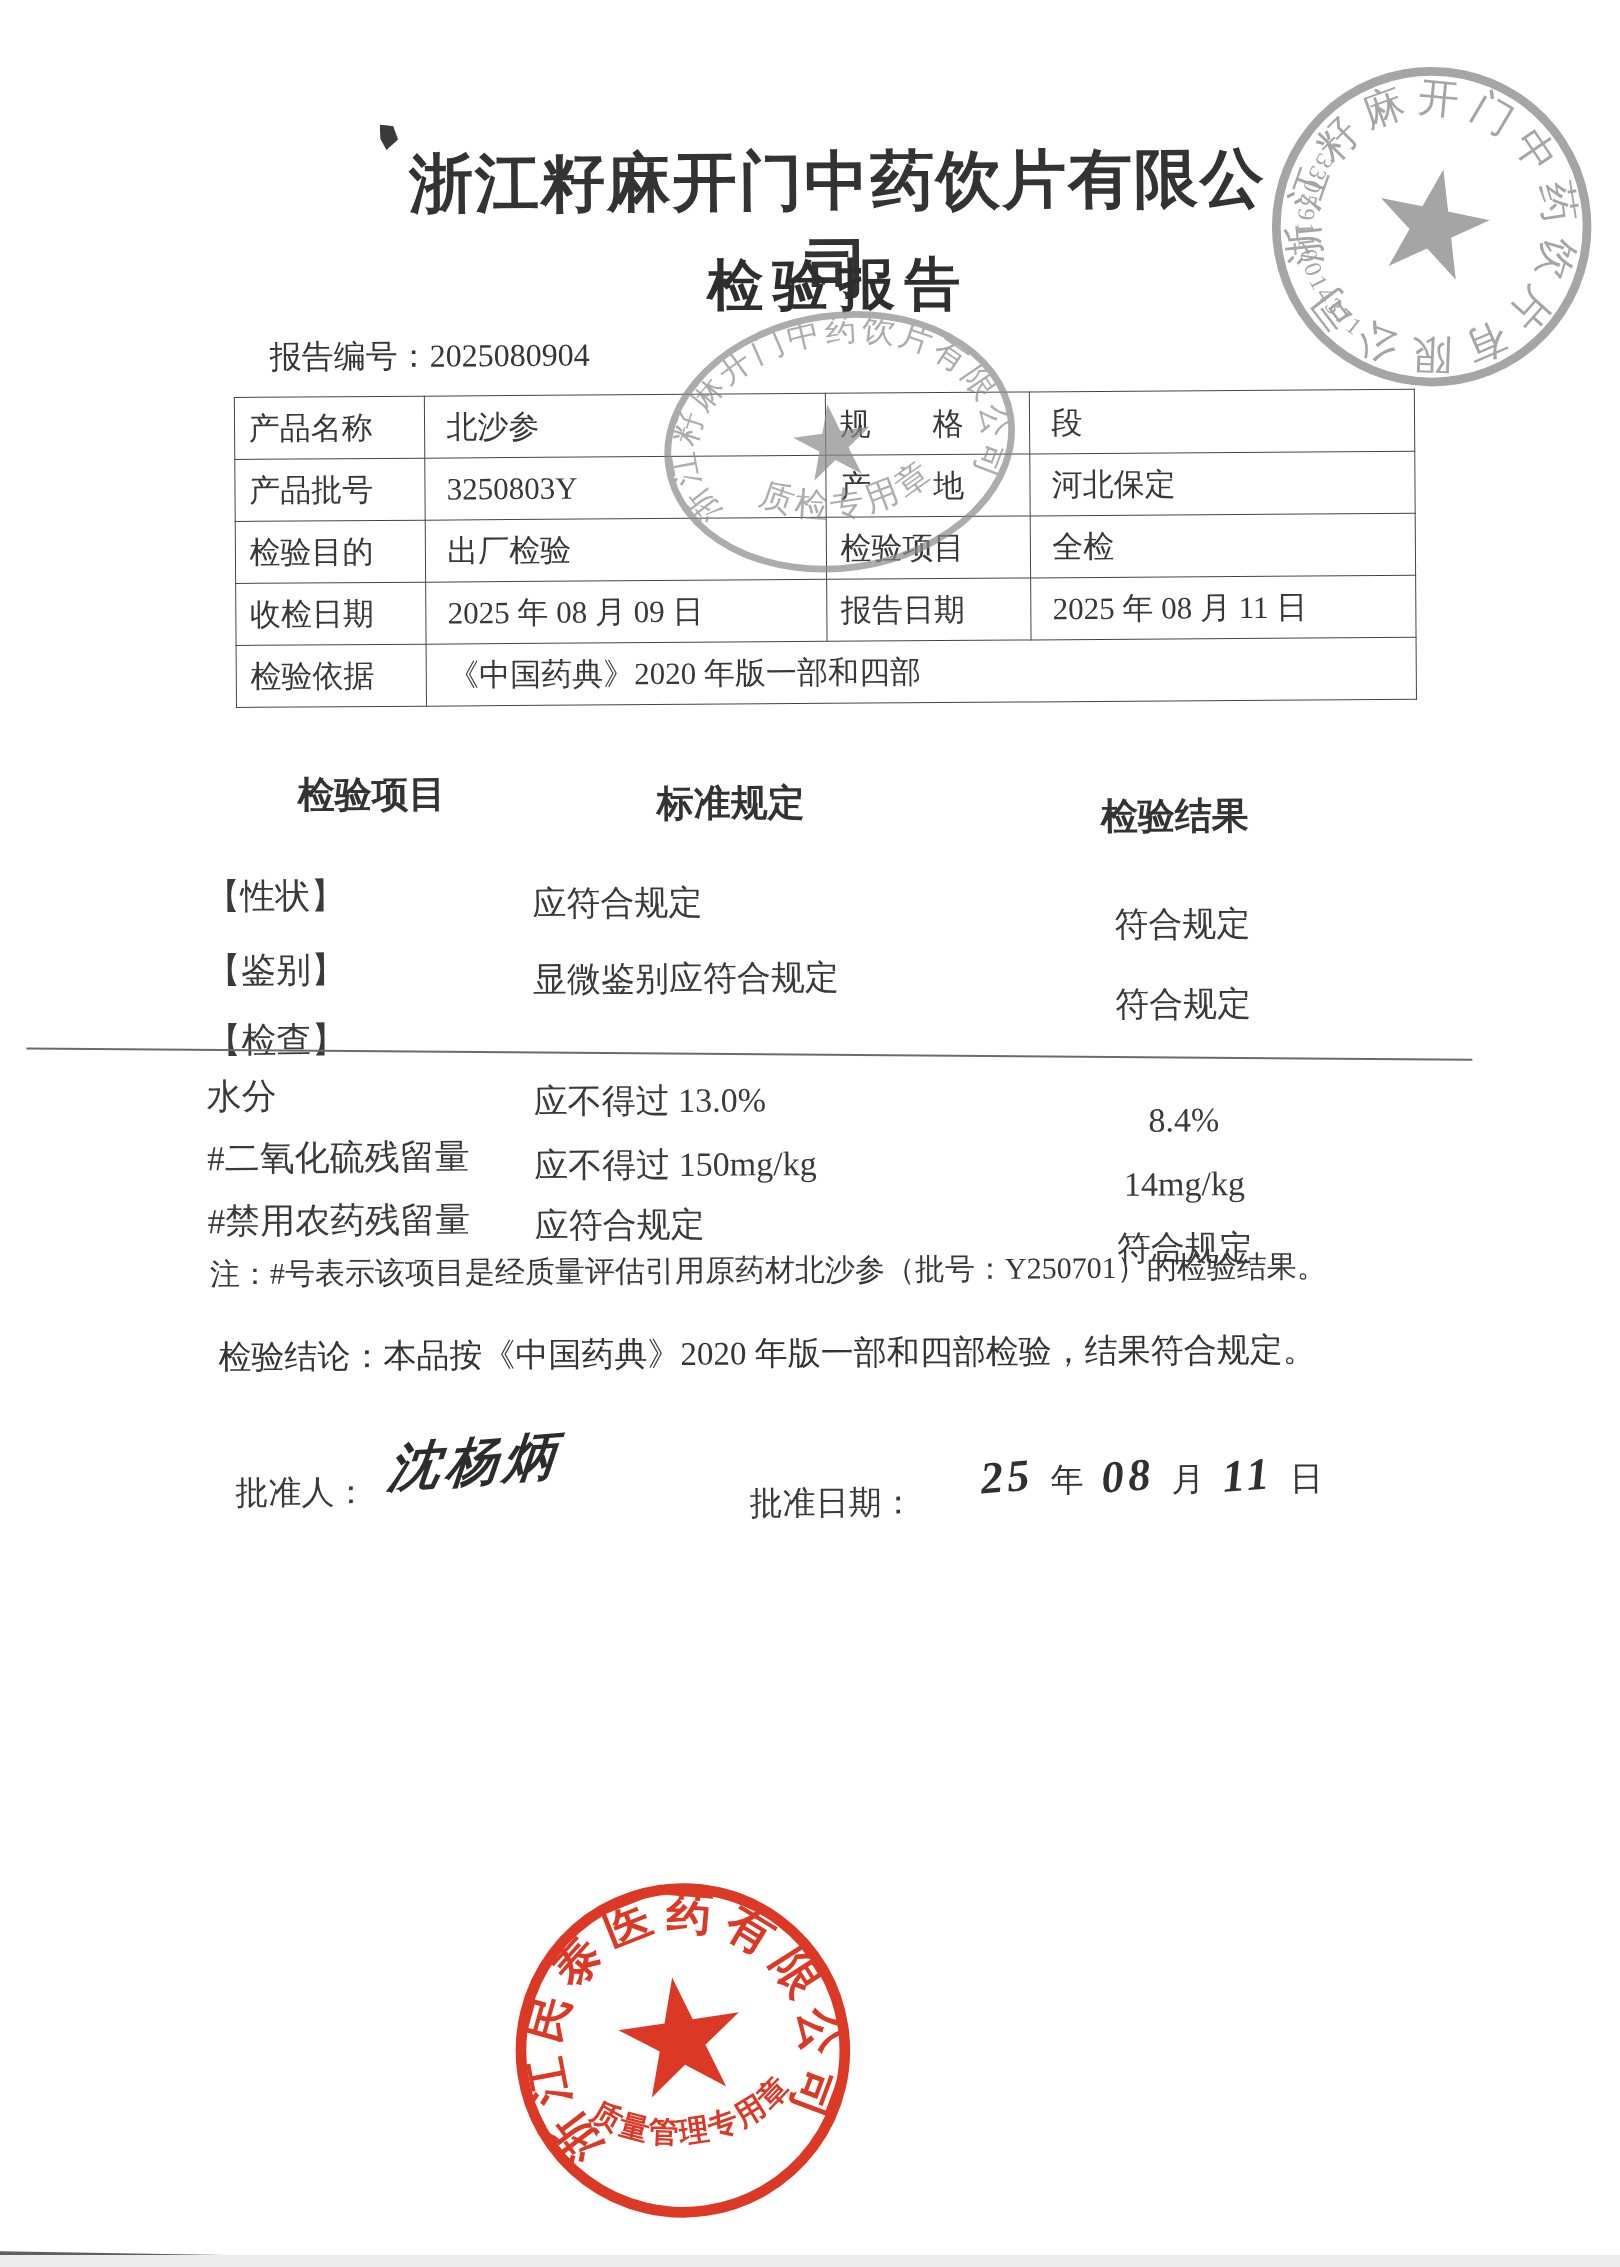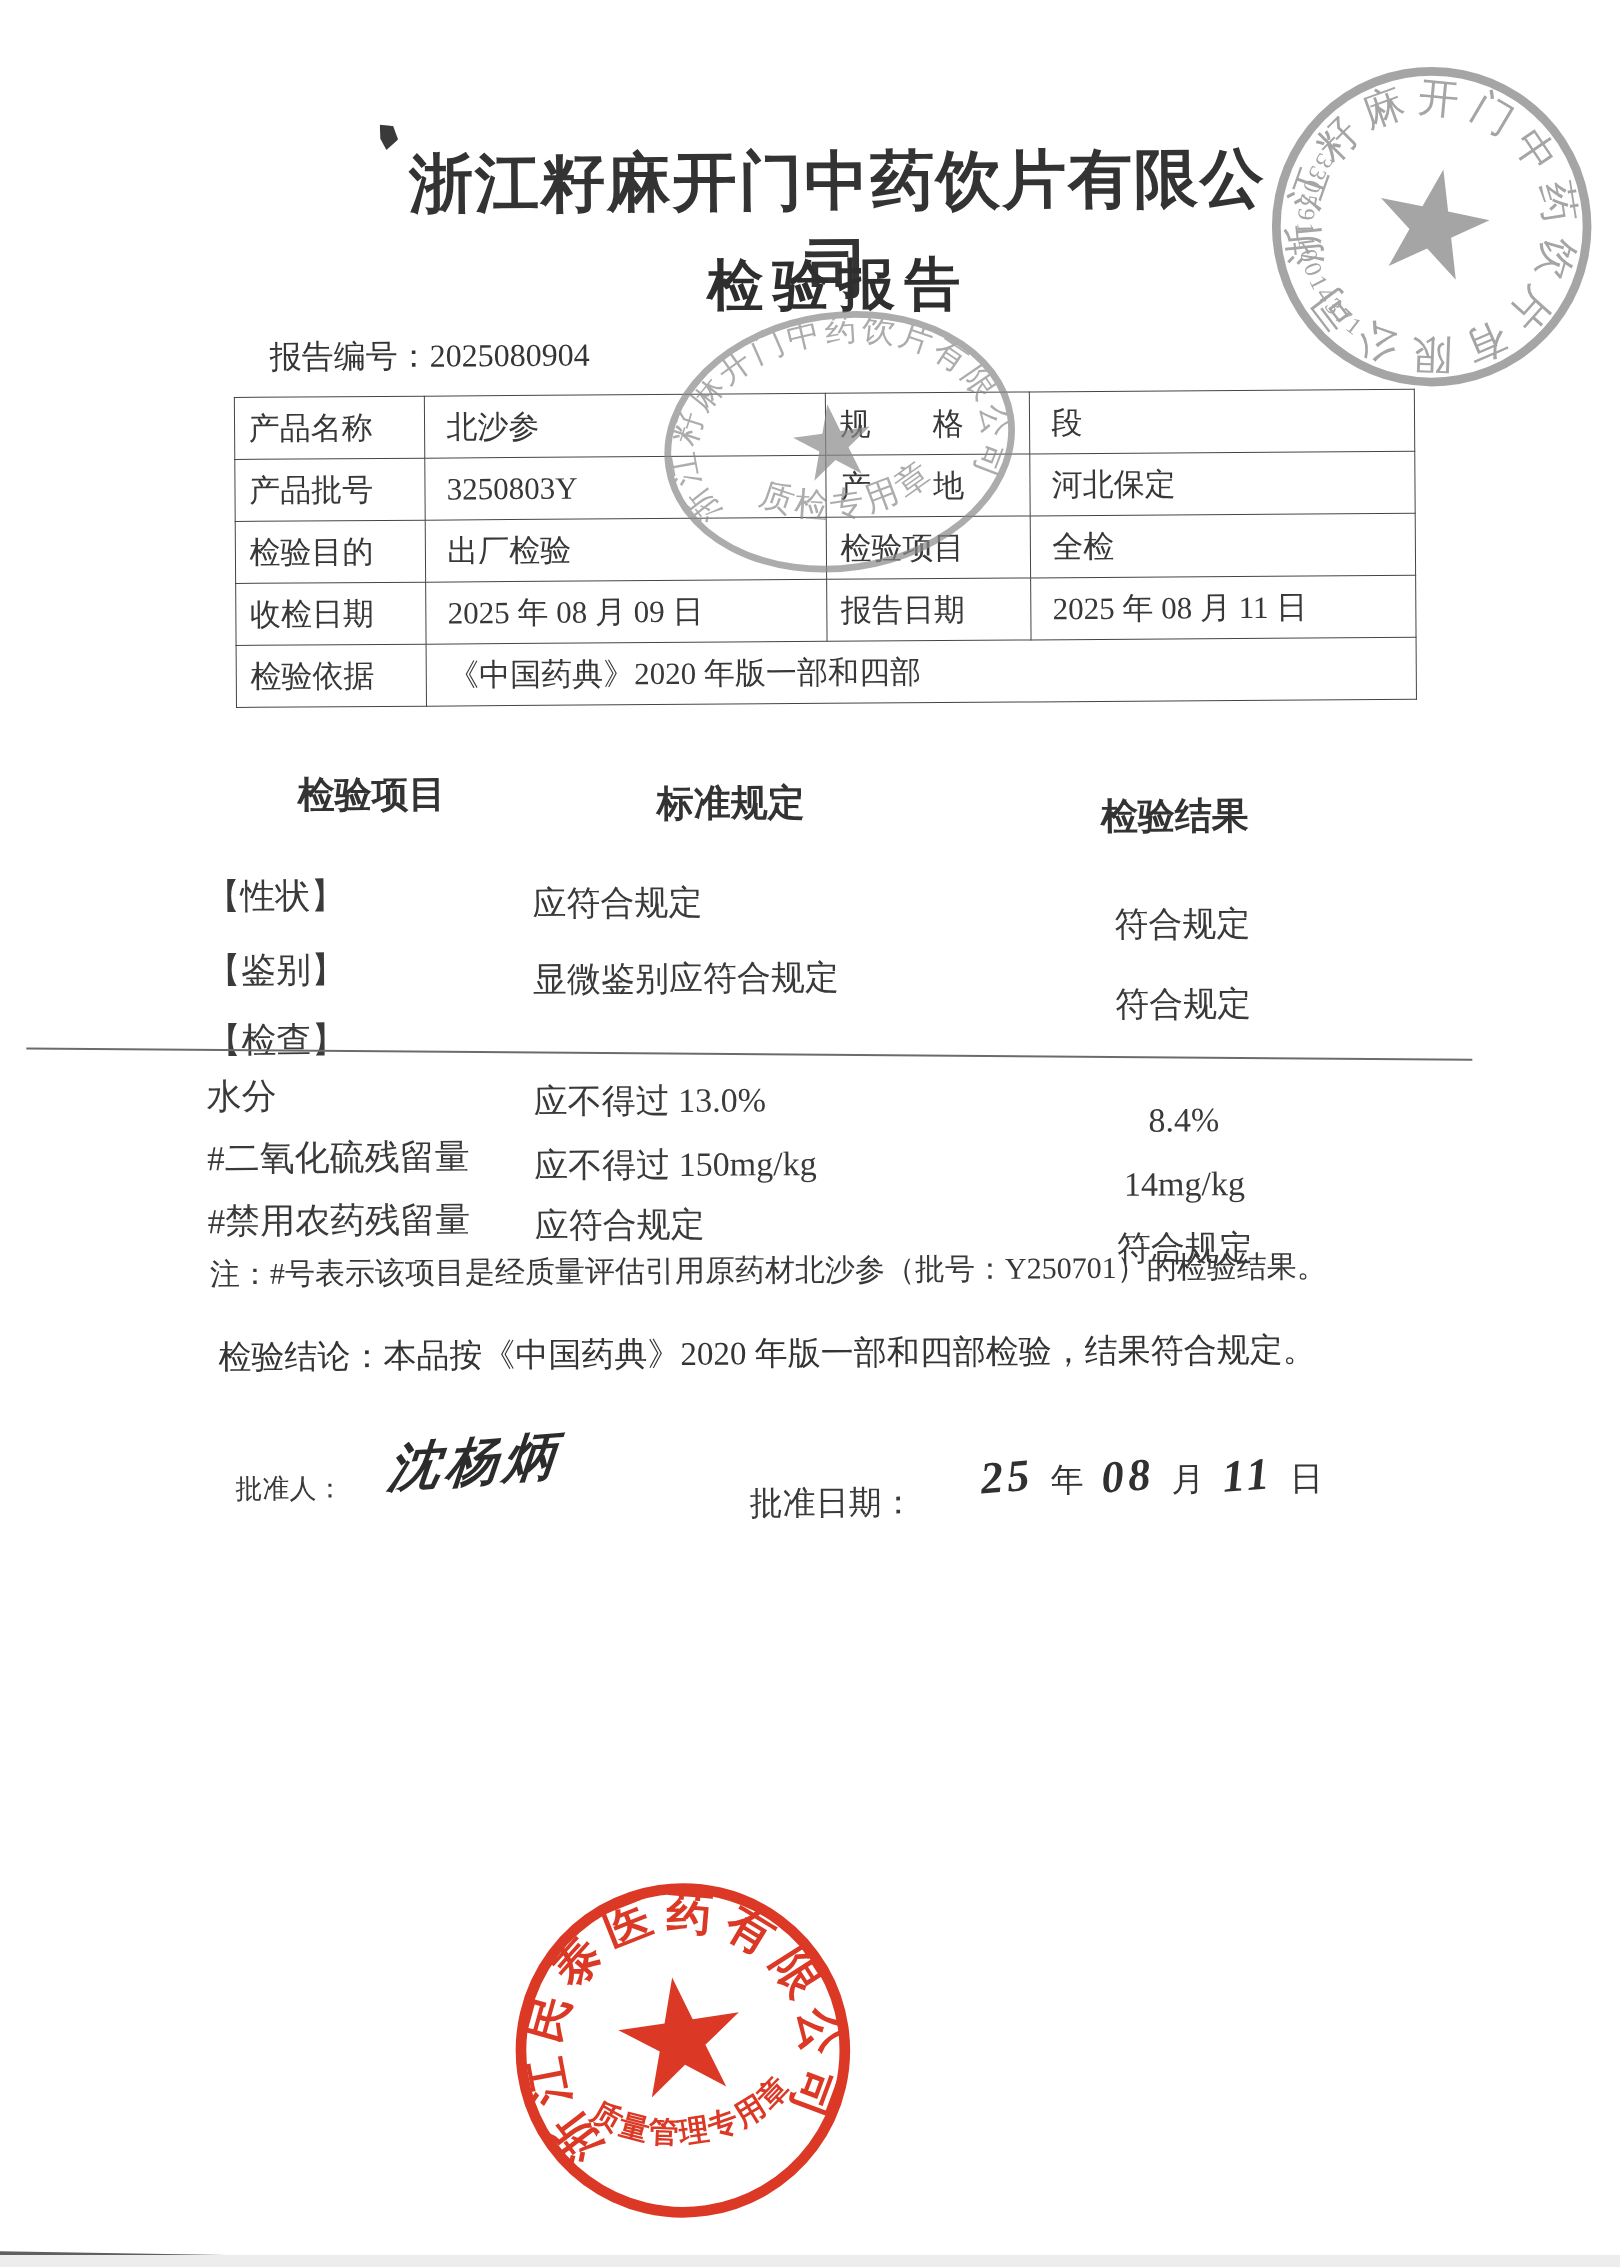--- a/index.html
+++ b/index.html
@@ -42,21 +42,21 @@
   .col-std{left:534px;width:466px;font-size:34px;}
   .col-res{left:1048px;width:272px;text-align:center;font-size:34px;}
   .results-divider{
     left:27px;top:1042px;width:1446px;height:1.9px;background:#6b6b6b;
     transform:rotate(0.85deg);transform-origin:left center;
   }
   .note-line{left:209px;top:1250px;width:1261px;font-size:30px;color:#383838;}
   .conclusion{left:217px;top:1331px;width:1261px;font-size:33px;color:#343434;}
 
   
-  .approver-label{left:233px;top:1467px;font-size:27px;}
+  .approver-label{left:233px;top:1467px;font-size:33px;}
   .signature{
     left:386px;top:1425px;font-size:52px;font-weight:600;font-style:italic;color:#2c2c2c;
     transform:rotate(-4deg) skewX(-10deg);letter-spacing:5.8px;
   }
   .date-label{left:747px;top:1481px;font-size:33px;}
   .date-hand{left:978px;top:1452px;display:flex;align-items:baseline;gap:17.5px;}
   .date-hand .unit{font-size:33px;color:#353535;}
   .hand{
     font-style:italic;font-weight:600;font-size:45px;color:#303030;
     display:inline-block;transform:rotate(-4deg);letter-spacing:3.9px;

